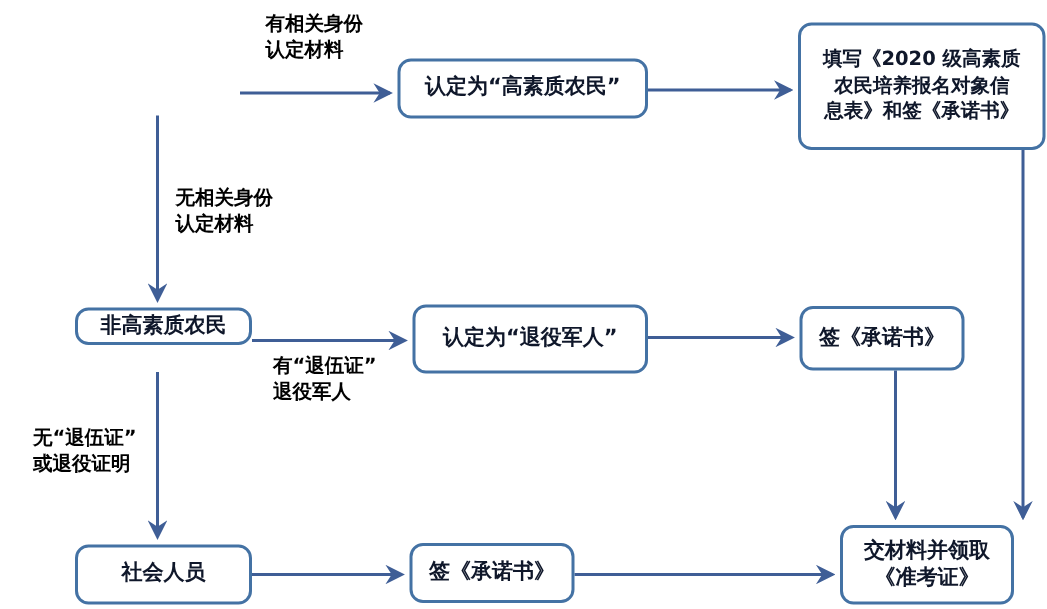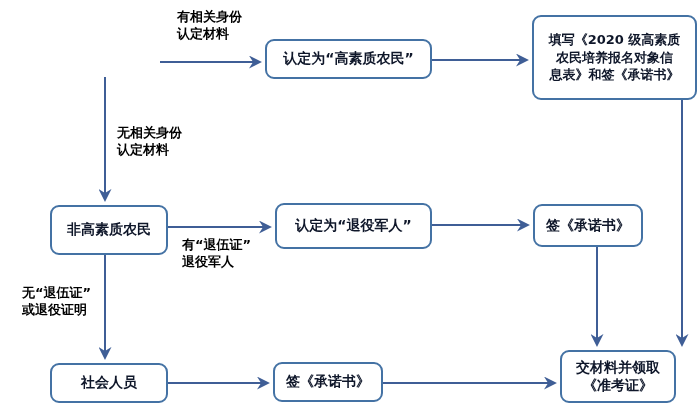--- a/index.html
+++ b/index.html
@@ -33,21 +33,21 @@
     color:#000000;
     font-size:13px;
     line-height:17px;
     white-space:pre-line;
     z-index:3;
   }
   
   #n-candidate          {left:63px;  top:38px;  width:97px;  height:39px;}
   #n-qualified-farmer   {left:265px; top:39px;  width:167px; height:40px;}
   #n-fill-form          {left:532px; top:15px;  width:165px; height:85px;}
-  #n-non-qualified      {left:50px;  top:205px; width:118px; height:50px;}
+  #n-non-qualified      {left:50px;  top:205px; width:118px; height:25px;}
   #n-veteran            {left:275px; top:203px; width:157px; height:46px;}
   #n-sign-veteran       {left:533px; top:204px; width:110px; height:43px;}
   #n-social-member      {left:50px;  top:363px; width:118px; height:40px;font-family:Liberation Serif, serif;}
   #n-sign-social        {left:273px; top:362px; width:110px; height:40px;}
   #n-submit-materials   {left:560px; top:350px; width:116px; height:53px;}
   
   #l-has-identity   {left:177px; top:8px;}
   #l-no-identity    {left:117px; top:124px;}
   #l-has-discharge  {left:182px; top:236px;}
   #l-no-discharge   {left:22px;   top:284px;}

